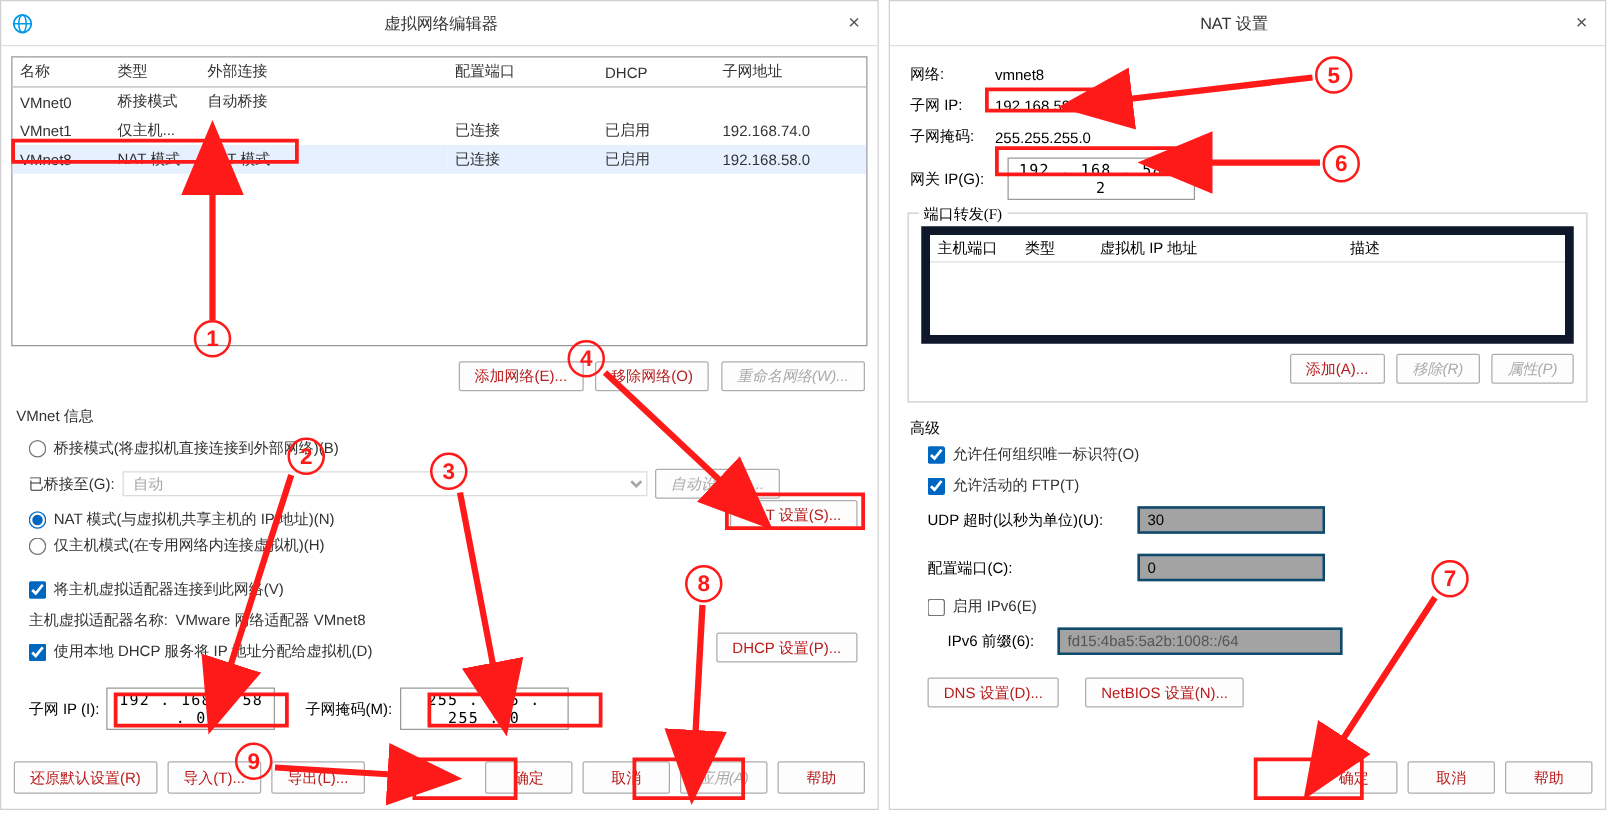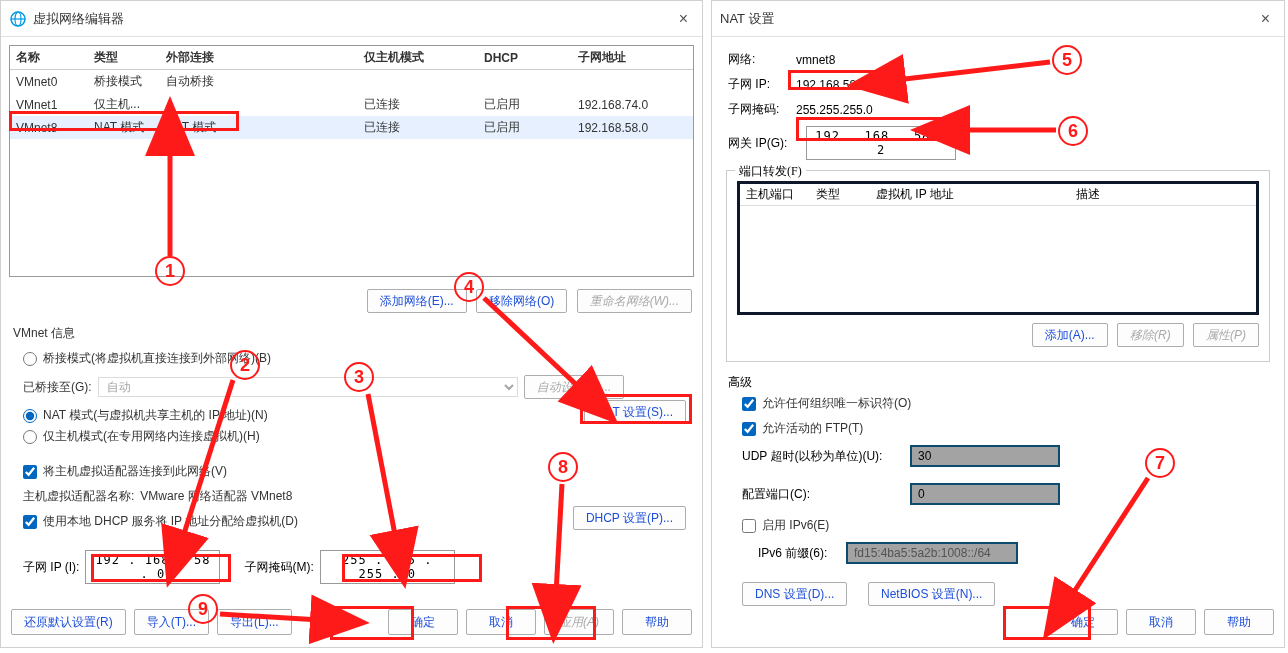--- a/index.html
+++ b/index.html
@@ -2,33 +2,33 @@
 <html><head>
 <meta charset="utf-8">
 <style>
 * { margin: 0; padding: 0; box-sizing: border-box; font-family: "Microsoft YaHei", sans-serif; font-size: 12px; }
 body { background: #fff; position: relative; width: 1288px; height: 653px; }
 
 .dialog { position: absolute; background: #fff; border: 1px solid #d0d0d0; }
 .dialog.left { left: 0; top: 0; width: 703px; height: 648px; }
 .dialog.right { left: 711px; top: 0; width: 574px; height: 648px; }
 
-.titlebar { display: flex; align-items: center; height: 36px; padding: 0 8px; border-bottom: 1px solid #e0e0e0; }
+.titlebar { display: flex; align-items: center; height: 36px; padding: 0 8px; border-bottom: 1px solid #e0e0e0; text-align: center; }
 .titlebar .icon { width: 18px; height: 18px; margin-right: 6px; display: flex; align-items: center; justify-content: center; }
 .titlebar .title { flex: 1; color: #333; font-size: 13px; }
 .titlebar .close { font-size: 16px; color: #555; cursor: pointer; padding: 0 6px; }
 
 .table-wrap { margin: 8px; border: 1px solid #999; height: 232px; overflow: hidden; background: #fff; }
 table.net { width: 100%; border-collapse: collapse; }
 table.net th, table.net td { text-align: left; padding: 3px 6px; font-size: 12px; color: #333; }
-table.net th { font-weight: 700; border-bottom: 1px solid #ccc; }
+table.net th { font-weight: 400; border-bottom: 1px solid #ccc; }
 table.net td { border: none; }
 tr.sel { background: #e6f0ff; }
 
-.btn { display: inline-flex; align-items: center; justify-content: center; height: 24px; padding: 0 12px; border: 1px solid #adadad; background: #fdfdfd; color: #1d4ed8; cursor: pointer; border-radius: 2px; font-size: 12px; }
+.btn { display: inline-flex; align-items: center; justify-content: center; height: 24px; padding: 0 12px; border: 1px solid #adadad; background: #fdfdfd; color: #b91c1c; cursor: pointer; border-radius: 2px; font-size: 12px; }
 .btn.disabled { color: #aaa; cursor: default; font-style: italic; }
 .btn-row-right { text-align: right; padding: 4px 10px 8px 0; }
 .btn-row-right .btn { margin-left: 6px; }
 
 .section-label { padding: 4px 12px; color: #333; }
 
 .radio-row, .check-row, .label-row { display: flex; align-items: center; padding: 4px 22px; color: #333; gap: 6px; }
 .label-row { }
 input[type=radio], input[type=checkbox] { width: 14px; height: 14px; accent-color: #0067c0; }
 .field-inline { display: flex; align-items: center; gap: 6px; padding: 6px 22px; }
@@ -42,21 +42,21 @@
 .bottom-btns .spacer { flex: 1; }
 .bottom-btns .btn { height: 26px; min-width: 70px; }
 
 .fieldset { border: 1px solid #ccc; margin: 6px 14px; padding: 10px 10px 6px 10px; position: relative; }
 .fieldset > .legend { position: absolute; top: -8px; left: 8px; background: #fff; padding: 0 4px; font-size: 12px; font-family: Liberation Serif, serif; }
 
 .nat-row { display: flex; align-items: center; padding: 4px 16px; gap: 8px; }
 .nat-row .lbl { min-width: 60px; }
 .nat-row .lblw { min-width: 120px; }
 
-.port-table { border: 3px solid #0f172a; height: 134px; background: #fff; overflow: auto; }
+.port-table { border: 7px solid #0f172a; height: 94px; background: #fff; overflow: auto; }
 .port-table table { width: 100%; border-collapse: collapse; }
 .port-table th { text-align: left; padding: 2px 6px; font-weight: 400; border-bottom: 1px solid #ddd; }
 
 .highlight-red { position: absolute; border: 3px solid #ff1a1a; pointer-events: none; }
 .circle-num { position: absolute; width: 30px; height: 30px; border: 2.5px solid #ff1a1a; border-radius: 50%; color: #ff1a1a; font-size: 18px; display: flex; align-items: center; justify-content: center; font-weight: bold; pointer-events: none; }
 
 svg.arrow { position: absolute; pointer-events: none; }
 
 .nat-settings-btn-wrap { display:flex; justify-content:flex-end; padding: 0 16px; margin-top:-28px; }
 .dhcp-settings-btn-wrap { display:flex; justify-content:flex-end; padding: 0 16px; margin-top:-28px; }
@@ -78,21 +78,21 @@
     <span class="close">×</span>
   </div>
 
   <div class="table-wrap">
     <table class="net">
       <thead>
           <tr>
         <th style="width:78px">名称</th>
         <th style="width:72px">类型</th>
         <th style="width:198px">外部连接</th>
-        <th style="width:120px">仅主机模式</th>
+        <th style="width:120px">配置端口</th>
         <th style="width:94px">DHCP</th>
         <th>子网地址</th>
       </tr>
         </thead>
       <tbody>
         <tr>
           <td>VMnet0</td>
           <td>桥接模式</td>
           <td>自动桥接</td>
           <td></td>
@@ -256,21 +256,21 @@
     <span class="lblw" style="min-width:160px">配置端口(C):</span>
     <input class="text-input num-input" value="0" style="">
   </div>
 
   <div class="check-row" style="padding-left:30px; margin-top:4px;">
     <input type="checkbox" style="">
     <span>启用 IPv6(E)</span>
   </div>
   <div class="nat-row" style="padding-left:46px">
     <span style="min-width:80px">IPv6 前缀(6):</span>
-    <input class="text-input" style="width: 172px;" disabled="" value="fd15:4ba5:5a2b:1008::/64">
+    <input class="text-input" style="width: 228px;" disabled="" value="fd15:4ba5:5a2b:1008::/64">
   </div>
 
   <div style="padding:14px 30px">
     <span class="btn">DNS 设置(D)...</span>
     <span style="display:inline-block; width:14px"></span>
     <span class="btn">NetBIOS 设置(N)...</span>
   </div>
 
   <div class="bottom-btns">
     <span class="spacer"></span>

